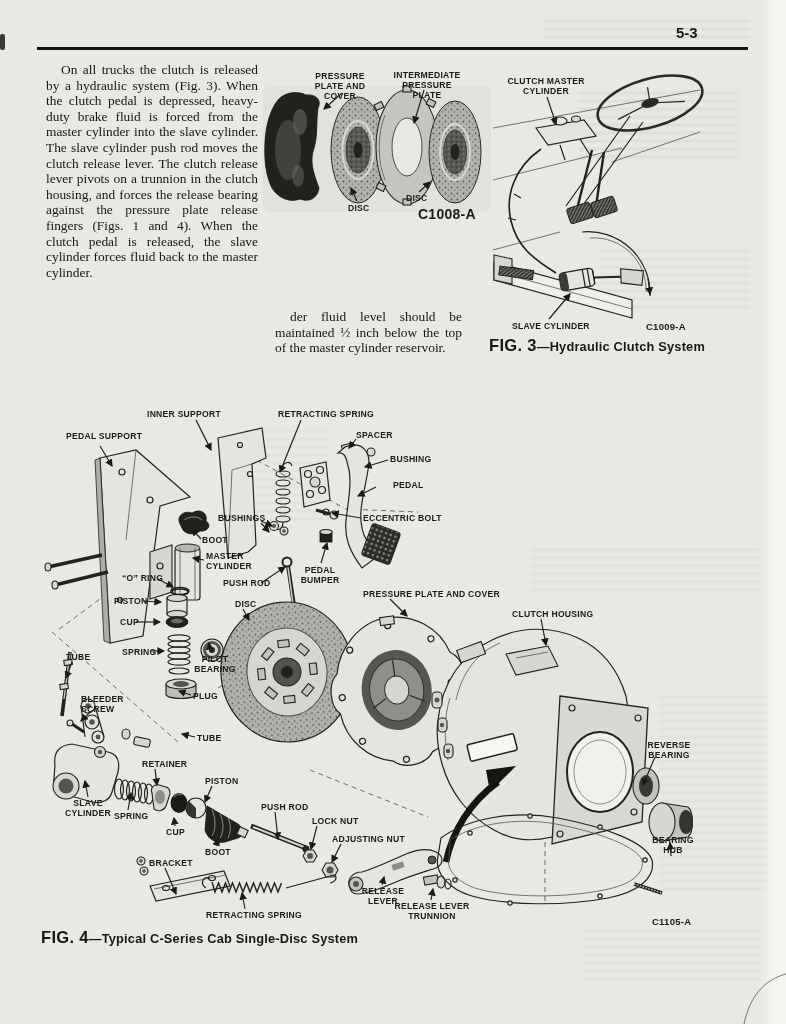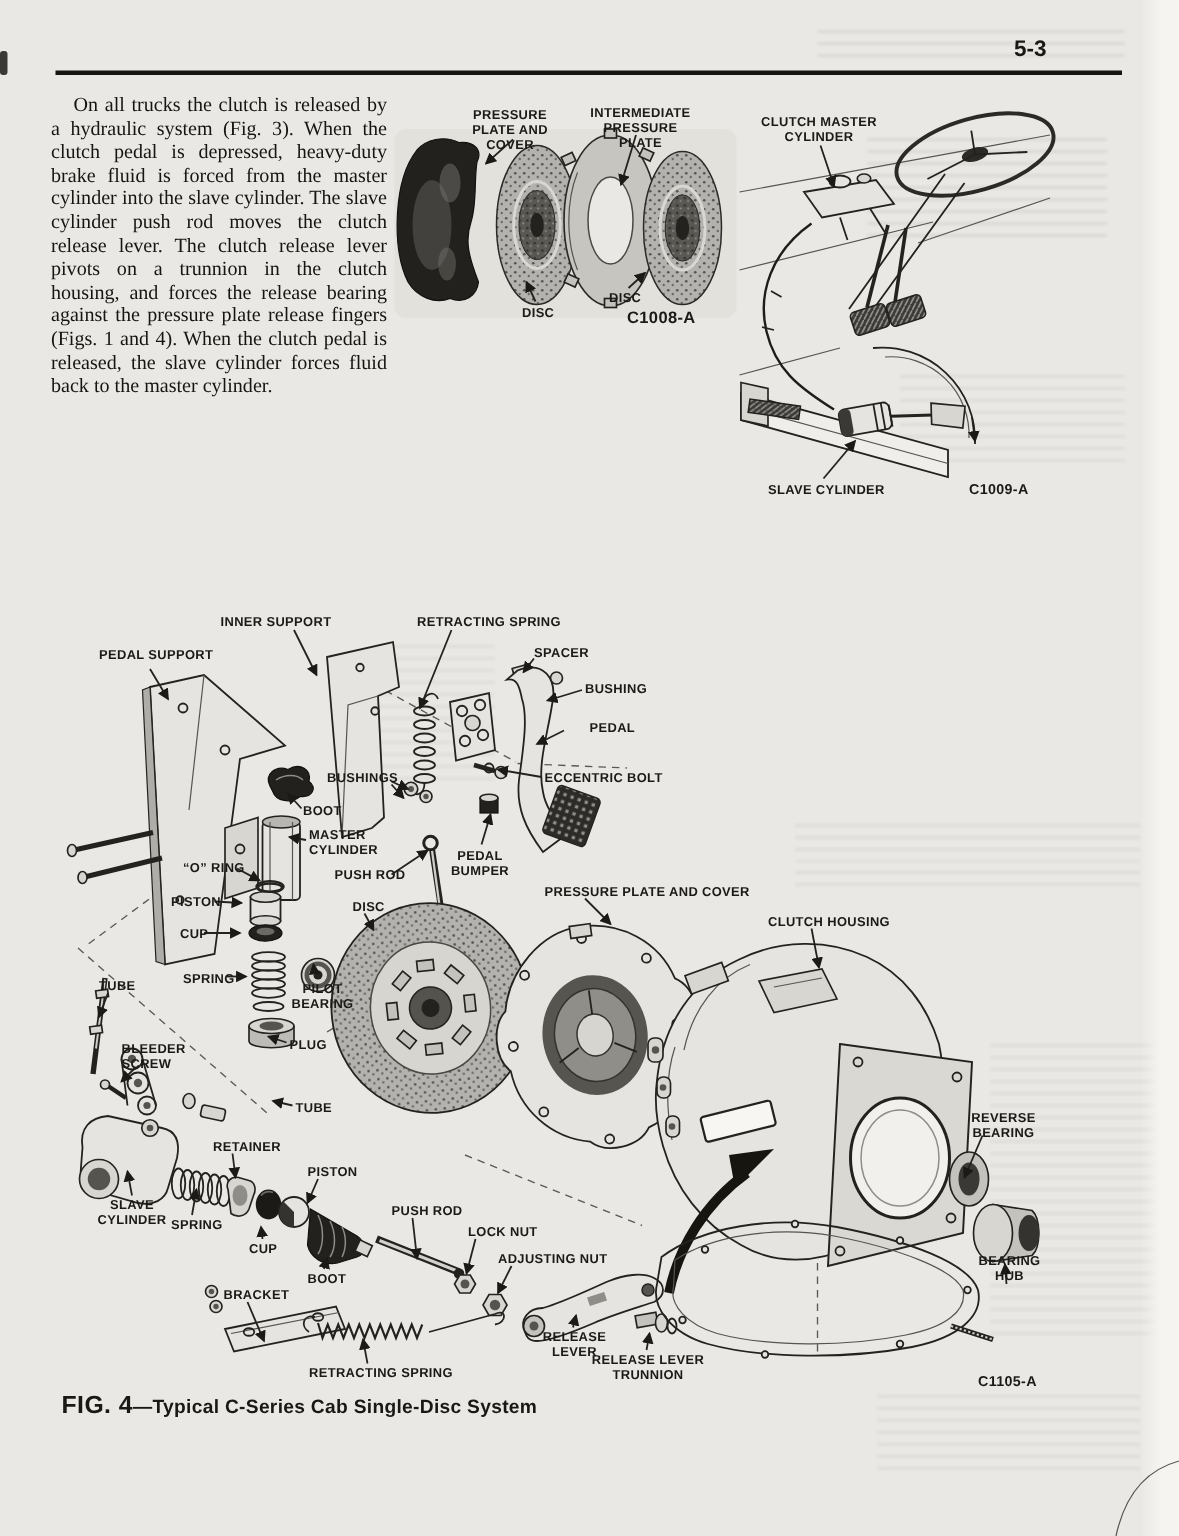--- a/index.html
+++ b/index.html
@@ -11,21 +11,21 @@
   
   .hdr-title{position:absolute;left:0;top:24px;width:786px;text-align:center;color:#181713;}
   .hdr-part{font-size:15px;font-weight:800;letter-spacing:.4px;}
   .hdr-sep{font-size:14px;font-weight:800;}
   .hdr-sec{font-size:13.5px;font-weight:800;letter-spacing:.2px;}
   .hdr-page{position:absolute;left:676px;top:24px;font-size:15px;font-weight:800;color:#181713;text-align:right;}
   .hdr-rule{position:absolute;left:37px;top:47px;width:711px;height:2.6px;background:#161512;}
   
   .col{position:absolute;color:#161511;font-family:"Liberation Serif",serif;font-size:13.4px;
        line-height:15.6px;text-align:justify;}
-  .col p{margin:0 0 14px 0;text-indent:15px;}
+  .col p{margin:0 0 14px 12px;text-indent:15px;}
   .col-left{left:34px;top:62px;width:224px;}
   .col-mid{left:263px;top:309px;width:199px;}
   
   .figcap{position:absolute;color:#191814;white-space:nowrap;}
   .figcap .fno{font-size:16.5px;font-weight:800;letter-spacing:.3px;}
   .figcap .ftx{font-size:12.8px;font-weight:800;letter-spacing:.2px;}
   
   .lb{position:absolute;font-size:8.6px;font-weight:700;line-height:1.18;letter-spacing:.25px;
       color:#1b1a17;white-space:nowrap;}
   .lb.c{text-align:center;white-space:normal;}
@@ -57,20 +57,23 @@
   <div class="smudge" style="left:585px;top:925px;width:175px;height:55px;opacity:.09;"></div>
 
   <div class="edge-band"></div>
   <div class="fleck"></div>
 
   <div class="hdr-page">5-3</div>
   <div class="hdr-rule"></div>
 
   <div class="col col-left">
     <p>On all trucks the clutch is released by a hydraulic system (Fig. 3). When the clutch pedal is depressed, heavy-duty brake fluid is forced from the master cylinder into the slave cylinder. The slave cylinder push rod moves the clutch release lever. The clutch release lever pivots on a trunnion in the clutch housing, and forces the release bearing against the pressure plate release fingers (Figs. 1 and 4). When the clutch pedal is released, the slave cylinder forces fluid back to the master cylinder.</p>
+  </div>
+  <div class="col col-mid">
+    <p>der fluid level should be maintained ½ inch below the top of the master cylinder reservoir.</p>
   </div>
 
   <svg class="art" width="786" height="1024" viewBox="0 0 786 1024">
     <defs>
       <marker id="ah" viewBox="0 0 10 10" refX="8.5" refY="5" markerWidth="6.5" markerHeight="6.5" orient="auto">
         <path d="M0,0 L10,5 L0,10 z" fill="#1b1a17"></path>
       </marker>
       <pattern id="speck" width="6" height="6" patternUnits="userSpaceOnUse">
         <rect width="6" height="6" fill="#b3b2ae"></rect>
           <circle cx="1.5" cy="1.5" r="0.9" fill="#55544f"></circle>
@@ -463,25 +466,28 @@
       <path d="M671,856 L670,843" class="s1" marker-end="url(#ah)"></path>
     </g>
 
     <path d="M744,1024 C750,996 764,980 786,974" class="thin" stroke="#b3b2ac"></path>
   </svg>
 
   <div class="lb c" style="left:300px;top:71px;width:80px;">PRESSURE PLATE AND COVER</div>
   <div class="lb c" style="left:388px;top:70px;width:78px;">INTERMEDIATE PRESSURE PLATE</div>
   <div class="lb" style="left:348px;top:203px;">DISC</div>
   <div class="lb" style="left:406px;top:193px;">DISC</div>
-  <div class="lb" style="left:418px;top:206px;font-size:11px;">C1008-A</div>
+  <div class="lb" style="left:418px;top:206px;font-size:14px;">C1008-A</div>
 
   <div class="lb c" style="left:506px;top:76px;width:80px;">CLUTCH MASTER CYLINDER</div>
   <div class="lb" style="left:512px;top:321px;">SLAVE CYLINDER</div>
   <div class="lb" style="left:646px;top:321px;font-size:9.5px;">C1009-A</div>
+  <div class="figcap" style="left:489px;top:336px;">
+    <span class="fno">FIG. 3</span><span class="ftx">—Hydraulic Clutch System</span>
+  </div>
 
   <div class="lb" style="left:66px;top:431px;">PEDAL SUPPORT</div>
   <div class="lb" style="left:147px;top:409px;">INNER SUPPORT</div>
   <div class="lb" style="left:278px;top:409px;">RETRACTING SPRING</div>
   <div class="lb" style="left:356px;top:430px;">SPACER</div>
   <div class="lb" style="left:390px;top:454px;">BUSHING</div>
   <div class="lb" style="left:377px;top:480px;margin-left:16px;">PEDAL</div>
   <div class="lb" style="left:218px;top:513px;">BUSHINGS</div>
   <div class="lb" style="left:363px;top:513px;">ECCENTRIC BOLT</div>
   <div class="lb" style="left:202px;top:535px;">BOOT</div>

